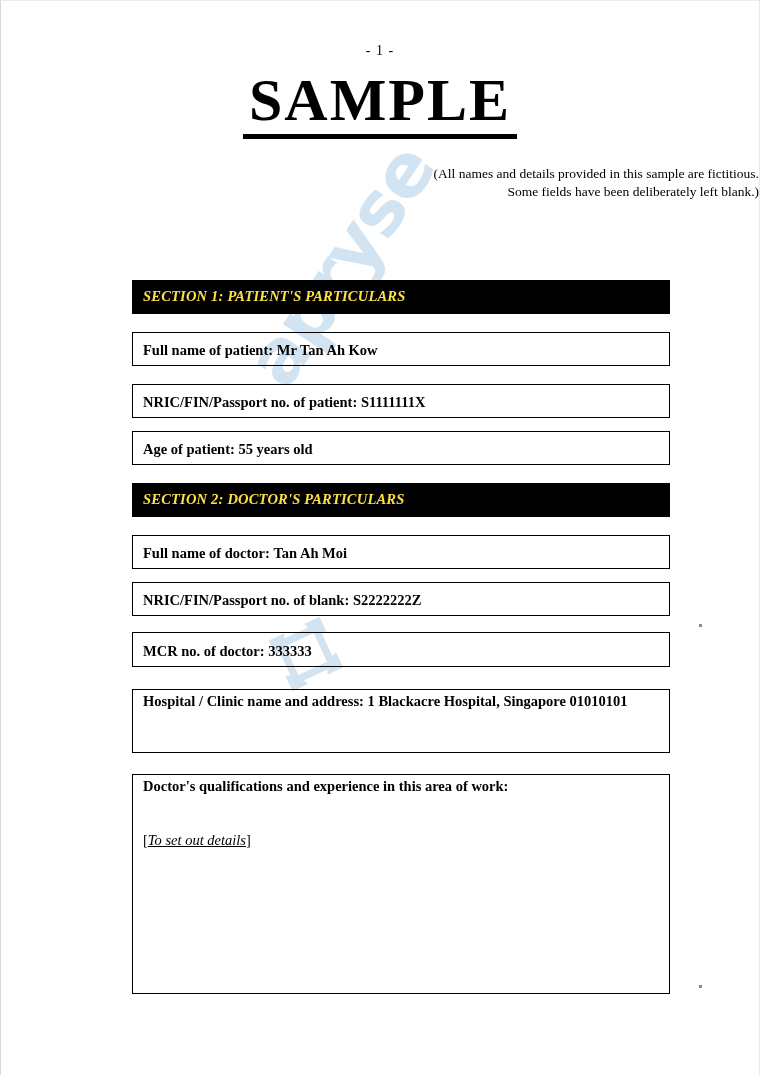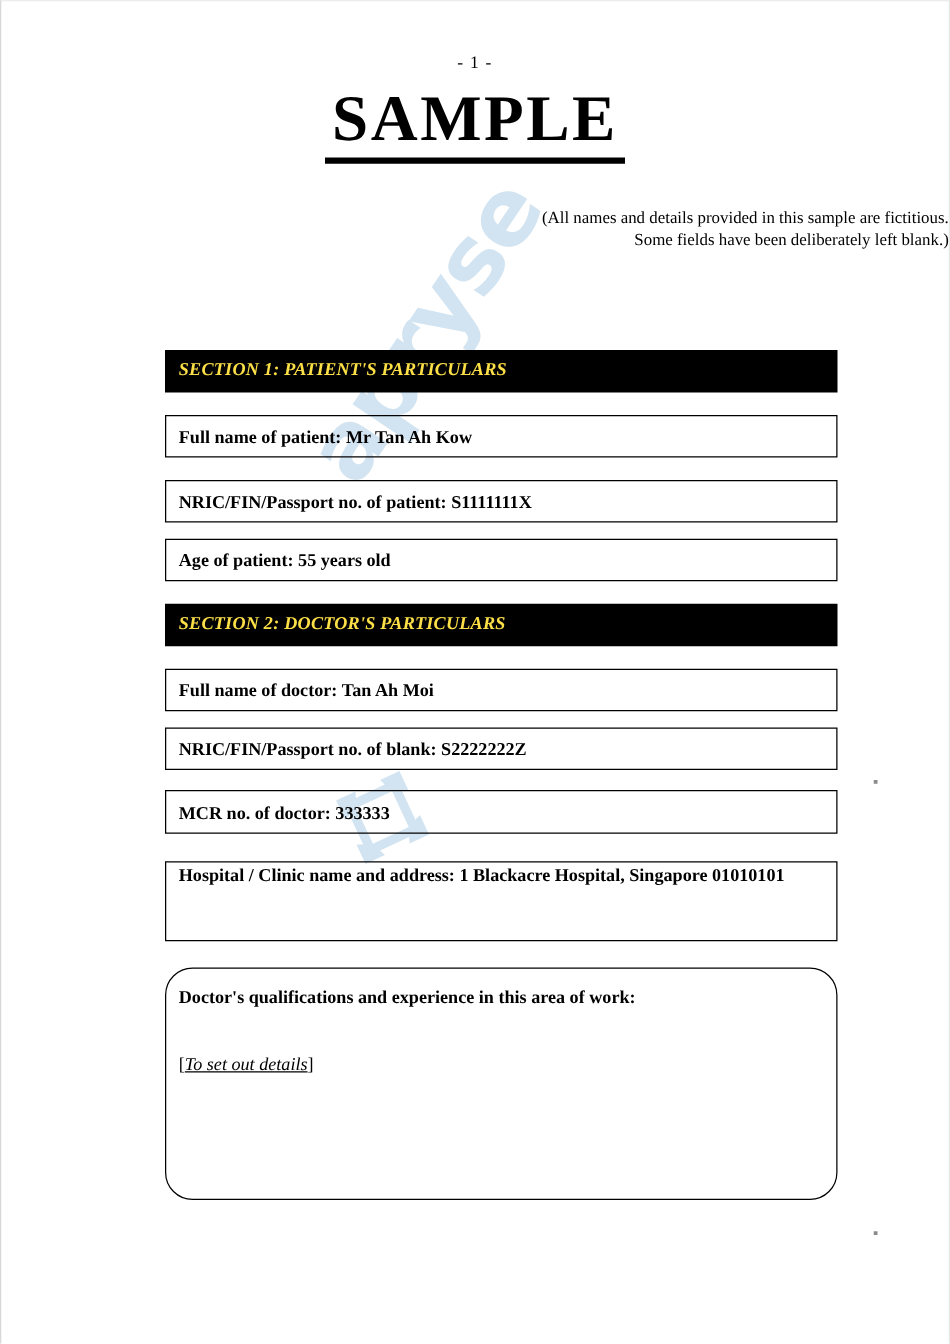--- a/index.html
+++ b/index.html
@@ -68,21 +68,21 @@
   }
   #doc-title {
     position: absolute;
     left: 0; right: 0;
     top: 68px;
     text-align: center;
     z-index: 3;
   }
   #doc-title .inner {
     display: inline-block;
-    font-size: 52px;
+    font-size: 60px;
     font-weight: 700;
     letter-spacing: 2px;
     line-height: 1.05;
     border-bottom: 5px solid #000;
     padding: 0 6px 2px 6px;
   }
   #disclaimer {
     position: absolute;
     left: 0; right: 0;
     top: 164px;
@@ -251,21 +251,21 @@
       </div>
     </div>
 
     <div class="field-box" style="top:688px; height:64px; padding-top:2px;">
       <div class="field-line">
         <span class="field-label">Hospital / Clinic name and address:</span>
         <span class="field-value">1 Blackacre Hospital, Singapore 01010101</span>
       </div>
     </div>
 
-    <div class="field-box" style="top:773px; height:186px; padding-top:14px;border-radius:22px;">
+    <div class="field-box" style="top:773px; height:220px; padding-top:2px;">
       <div class="field-line">
         <span class="field-label">Doctor's qualifications and experience in this area of work:</span>
       </div>
       <div class="placeholder-line" style="margin-top:36px;">
         <span>[</span><em>To set out details</em><span>]</span>
       </div>
     </div>
 
   </div>
 </div>

